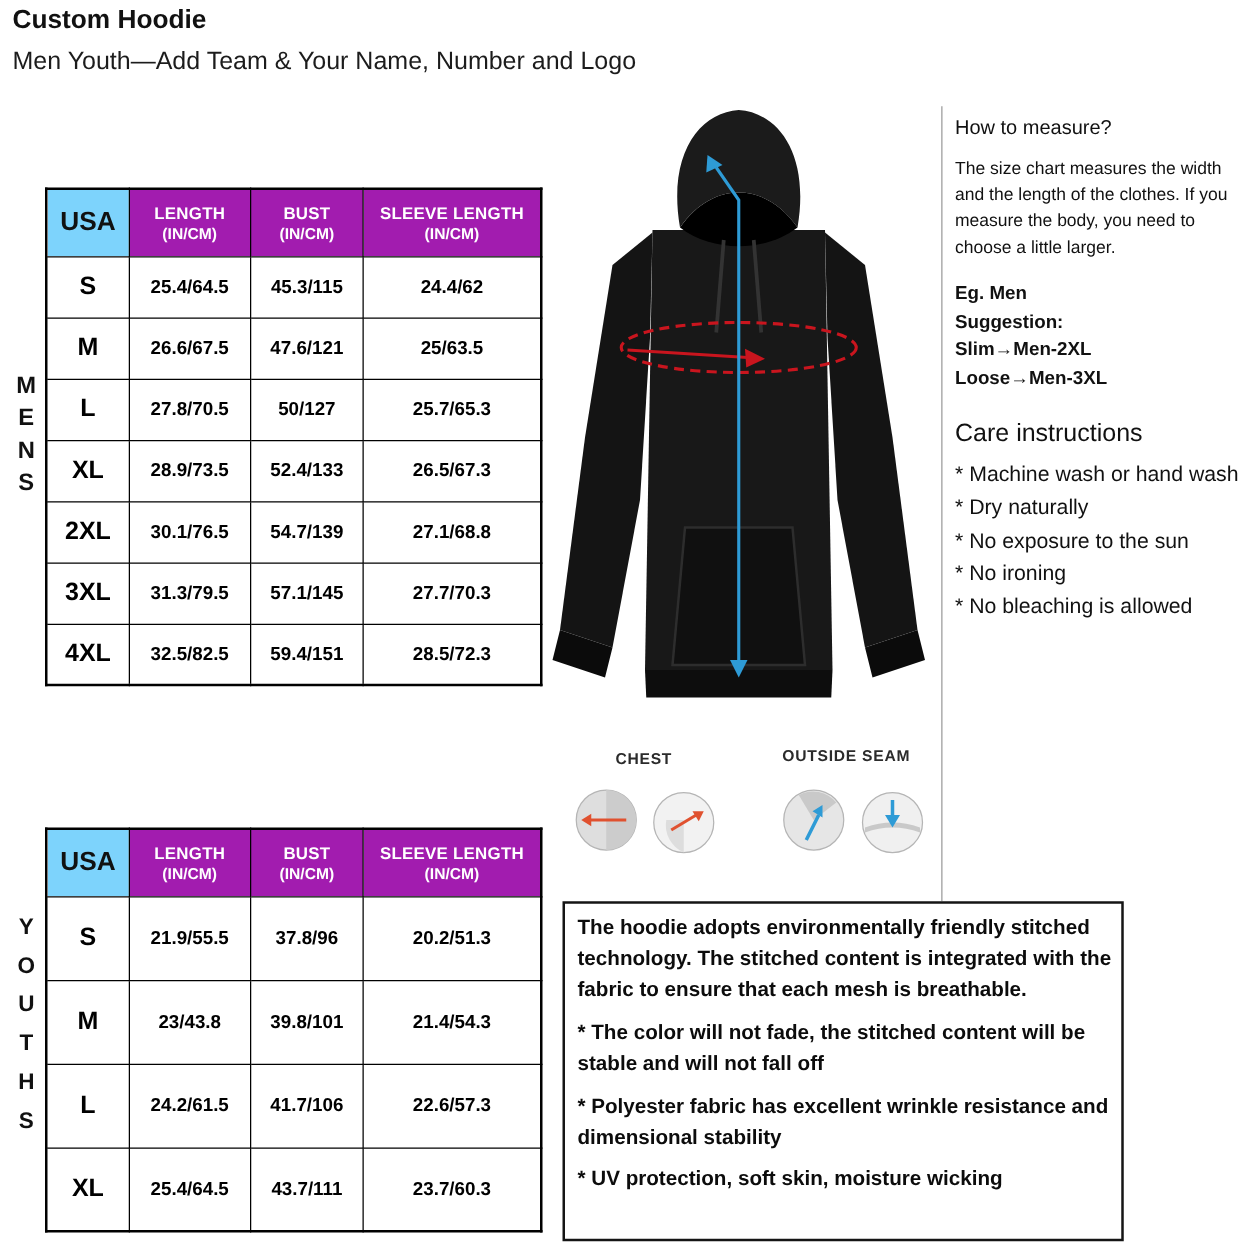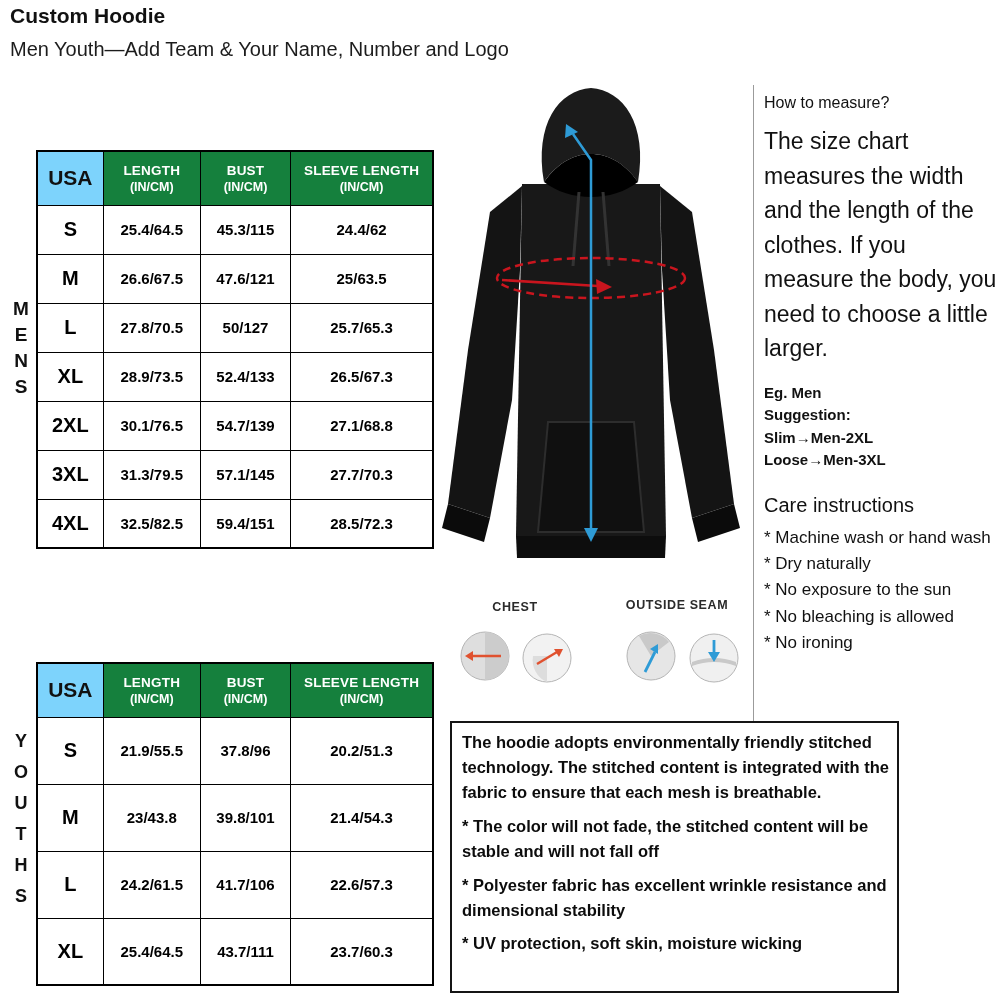--- a/index.html
+++ b/index.html
@@ -20,42 +20,42 @@
   #mens-wrap{left:6px;top:150px;width:428px;}
   #youths-wrap{left:6px;top:662px;width:428px;}
   .side-label{width:30px;display:flex;align-items:center;justify-content:center;font-weight:700;color:#111;}
   .side-label span{writing-mode:vertical-lr;text-orientation:upright;line-height:1;}
   #mens-wrap .side-label span{font-size:19px;letter-spacing:5px;}
   #youths-wrap .side-label span{font-size:18px;letter-spacing:11px;}
 
   table.size-table{border-collapse:collapse;table-layout:fixed;width:398px;border:2px solid #000;}
   .size-table th,.size-table td{border:1px solid #000;text-align:center;vertical-align:middle;padding:0 2px;overflow:hidden;}
   .usa-cell{background:#7dd3fc;font-size:21px;font-weight:700;color:#111;}
-  .dark-cell{background:#15803d;color:#fff;font-weight:700;}
+  .dark-cell{background:#a21caf;color:#fff;font-weight:700;}
   .dark-cell .col-label{display:block;font-size:13.5px;letter-spacing:.2px;}
   .dark-cell .col-unit{display:block;font-size:12.5px;margin-top:2px;}
   td.size-cell{font-size:20px;font-weight:700;}
   td.val{font-size:15px;font-weight:700;}
   #mens-wrap thead tr{height:54px;}   #mens-wrap tbody tr{height:49px;}
   #youths-wrap thead tr{height:54px;} #youths-wrap tbody tr{height:67px;}
 
   
   #hoodie{left:432px;top:80px;}
   .measure-label{font-size:12.5px;font-weight:700;letter-spacing:.6px;color:#2b2b2b;text-align:center;}
   #chest-label{left:455px;top:600px;width:120px;}
   #seam-label{left:610px;top:598px;width:134px;}
   .m-icon{width:52px;height:52px;}
   #ci1{left:459px;top:630px;} #ci2{left:521px;top:632px;}
   #si1{left:625px;top:630px;} #si2{left:688px;top:632px;}
 
   
   #divider{left:753px;top:85px;width:1px;height:636px;background:#9b9b9b;}
   #howto{left:764px;top:94px;width:233px;}
   .htm-title{font-size:16px;font-weight:500;margin:0 0 12px;color:#111;}
-  .htm-body{font-size:23px;line-height:1.5;margin:0 0 16px;color:#111;}
+  .htm-body{font-size:14px;line-height:1.5;margin:0 0 16px;color:#111;}
   .eg-line{font-size:15px;font-weight:700;line-height:1.5;color:#111;}
   .care-title{font-size:20px;font-weight:400;margin:22px 0 8px;color:#111;}
   .care-item{font-size:17px;line-height:1.55;color:#111;}
 
   
   #featurebox{left:450px;top:721px;width:449px;height:272px;border:2px solid #151515;box-sizing:border-box;padding:7px 8px 0 10px;}
   .box-intro{font-size:16.5px;font-weight:600;line-height:1.5;margin:0 0 10px;color:#0c0c0c;}
   .box-bullet{font-size:16.5px;font-weight:600;line-height:1.5;margin:0 0 9px;color:#0c0c0c;}
 </style>
 </head>
@@ -264,22 +264,22 @@
   <h3 class="htm-title">How to measure?</h3>
   <p class="htm-body">The size chart measures the width and the length of the clothes.  If you measure the body, you need to choose a little larger.</p>
   <div class="eg-line">Eg. Men</div>
   <div class="eg-line">Suggestion:</div>
   <div class="eg-line">Slim→Men-2XL</div>
   <div class="eg-line">Loose→Men-3XL</div>
   <div class="care-title">Care instructions</div>
   <div class="care-item">* Machine wash or hand wash</div>
   <div class="care-item">* Dry naturally</div>
   <div class="care-item">* No exposure to the sun</div>
+  <div class="care-item">* No ironing</div>
   <div class="care-item">* No bleaching is allowed</div>
-  <div class="care-item">* No ironing</div>
 </div>
 
 <div class="abs" id="featurebox">
   <p class="box-intro">The hoodie adopts environmentally friendly stitched technology. The stitched content is integrated with the fabric to ensure that each mesh is breathable.</p>
   <div class="box-bullet">* The color will not fade, the stitched content will be stable and will not fall off</div>
   <div class="box-bullet">* Polyester fabric has excellent wrinkle resistance and dimensional stability</div>
   <div class="box-bullet">* UV protection, soft skin, moisture wicking</div>
 </div>
 
 </body></html>

